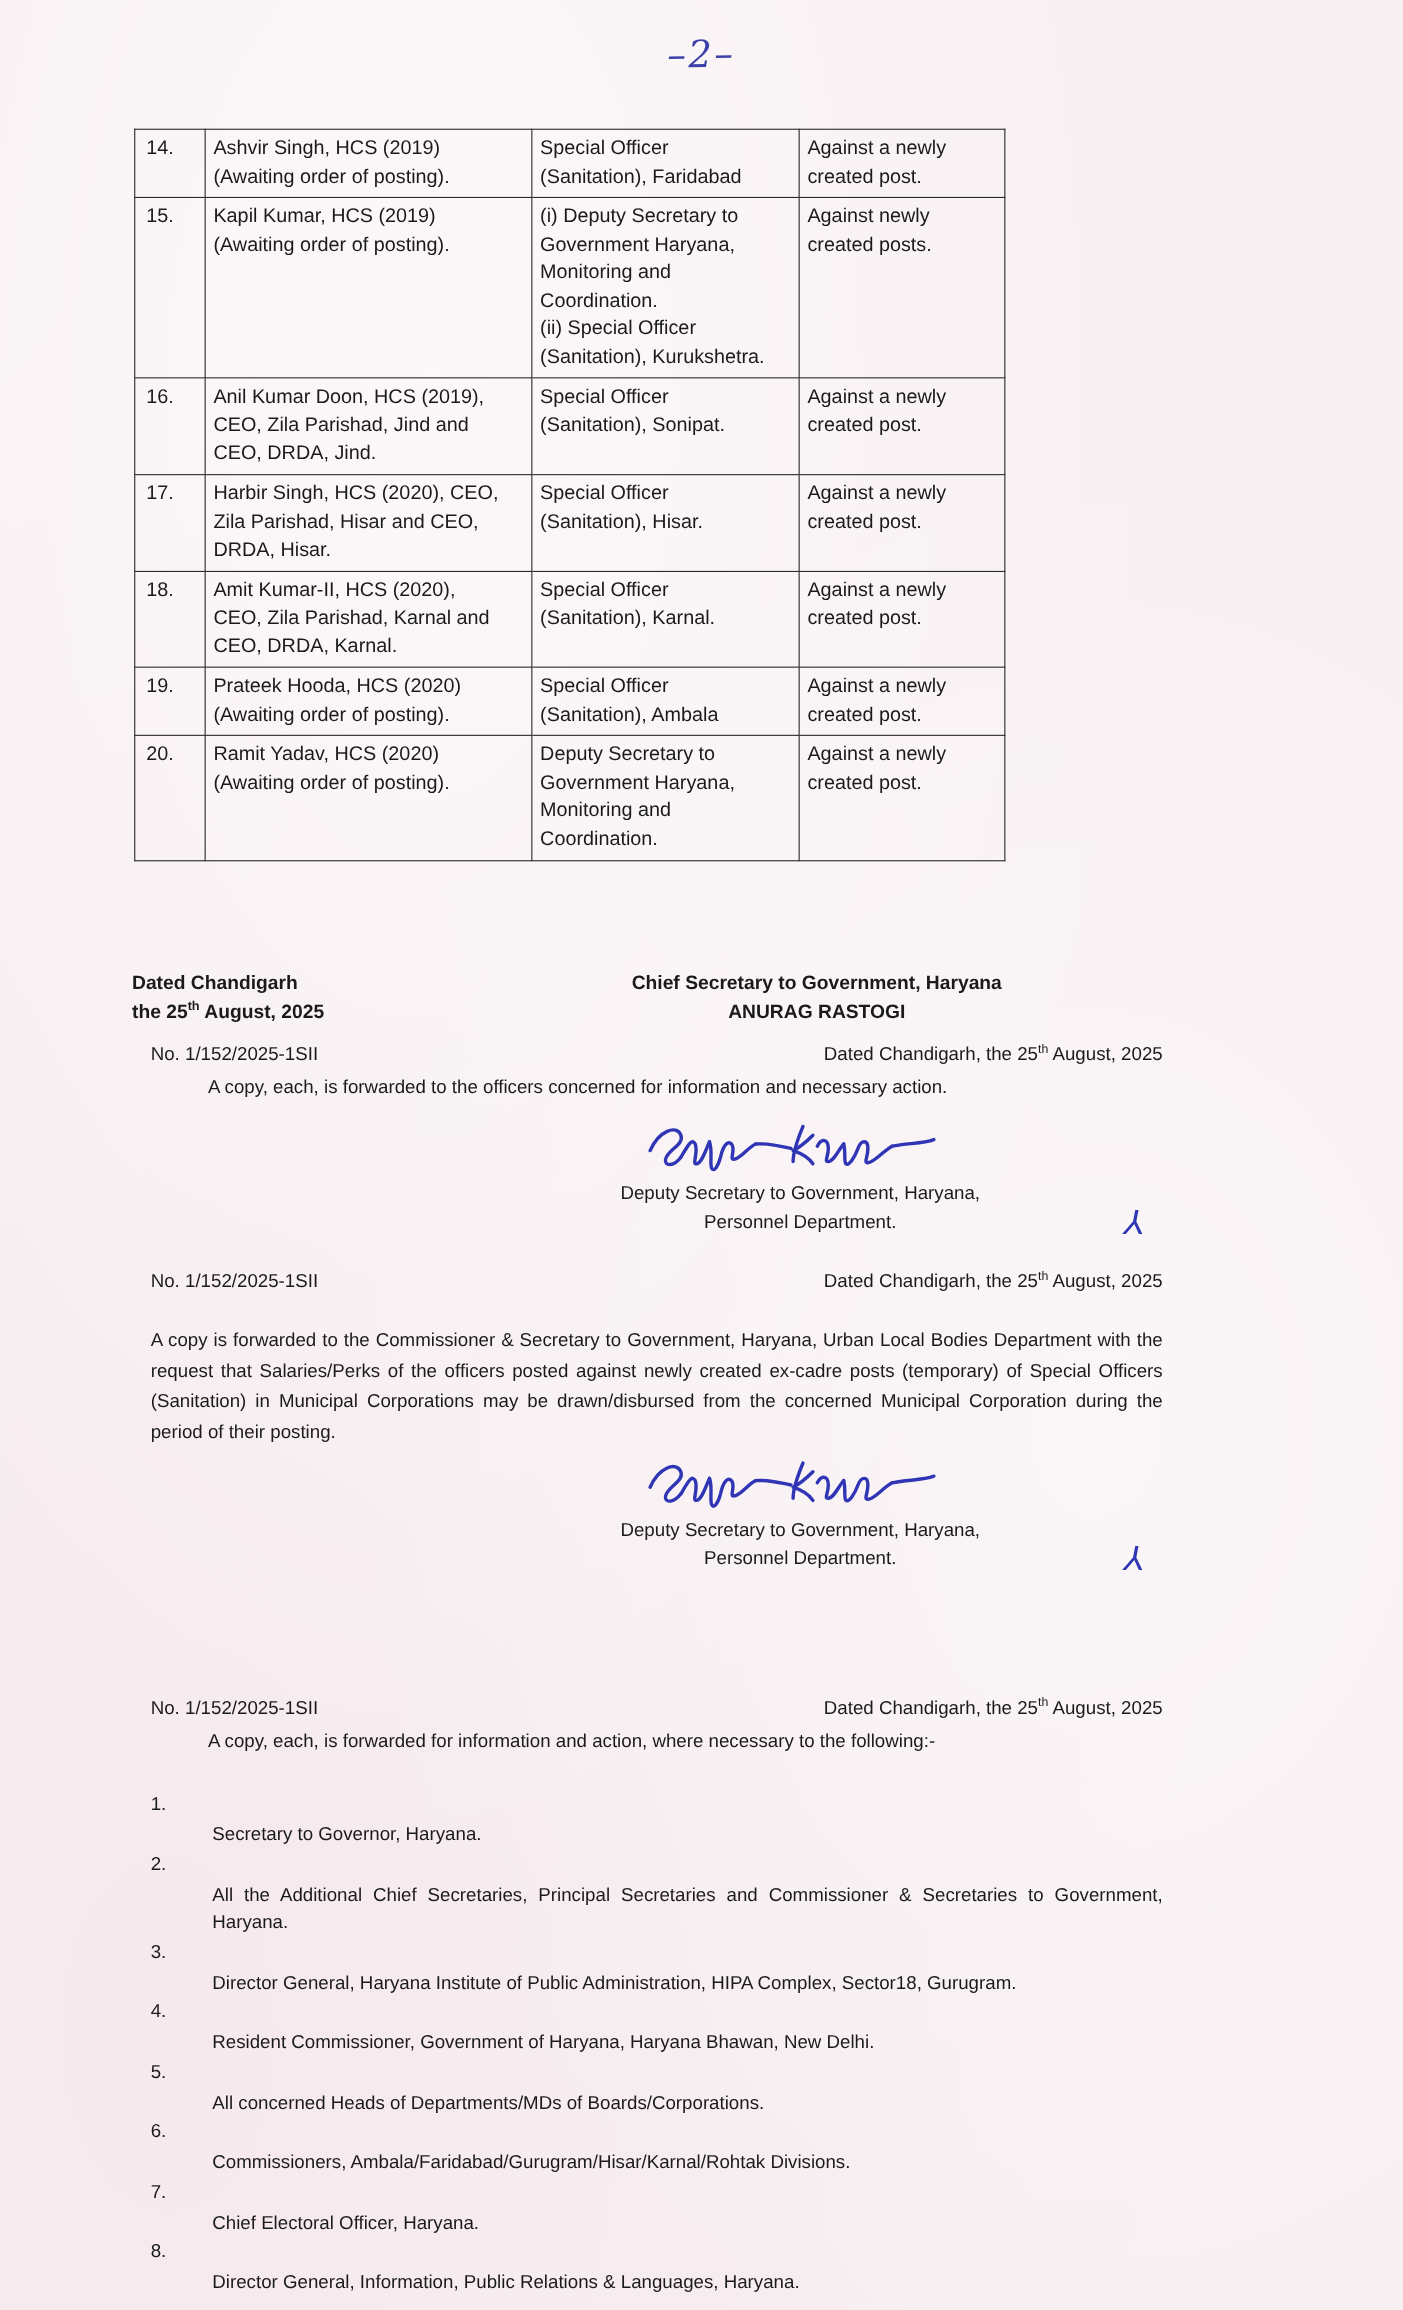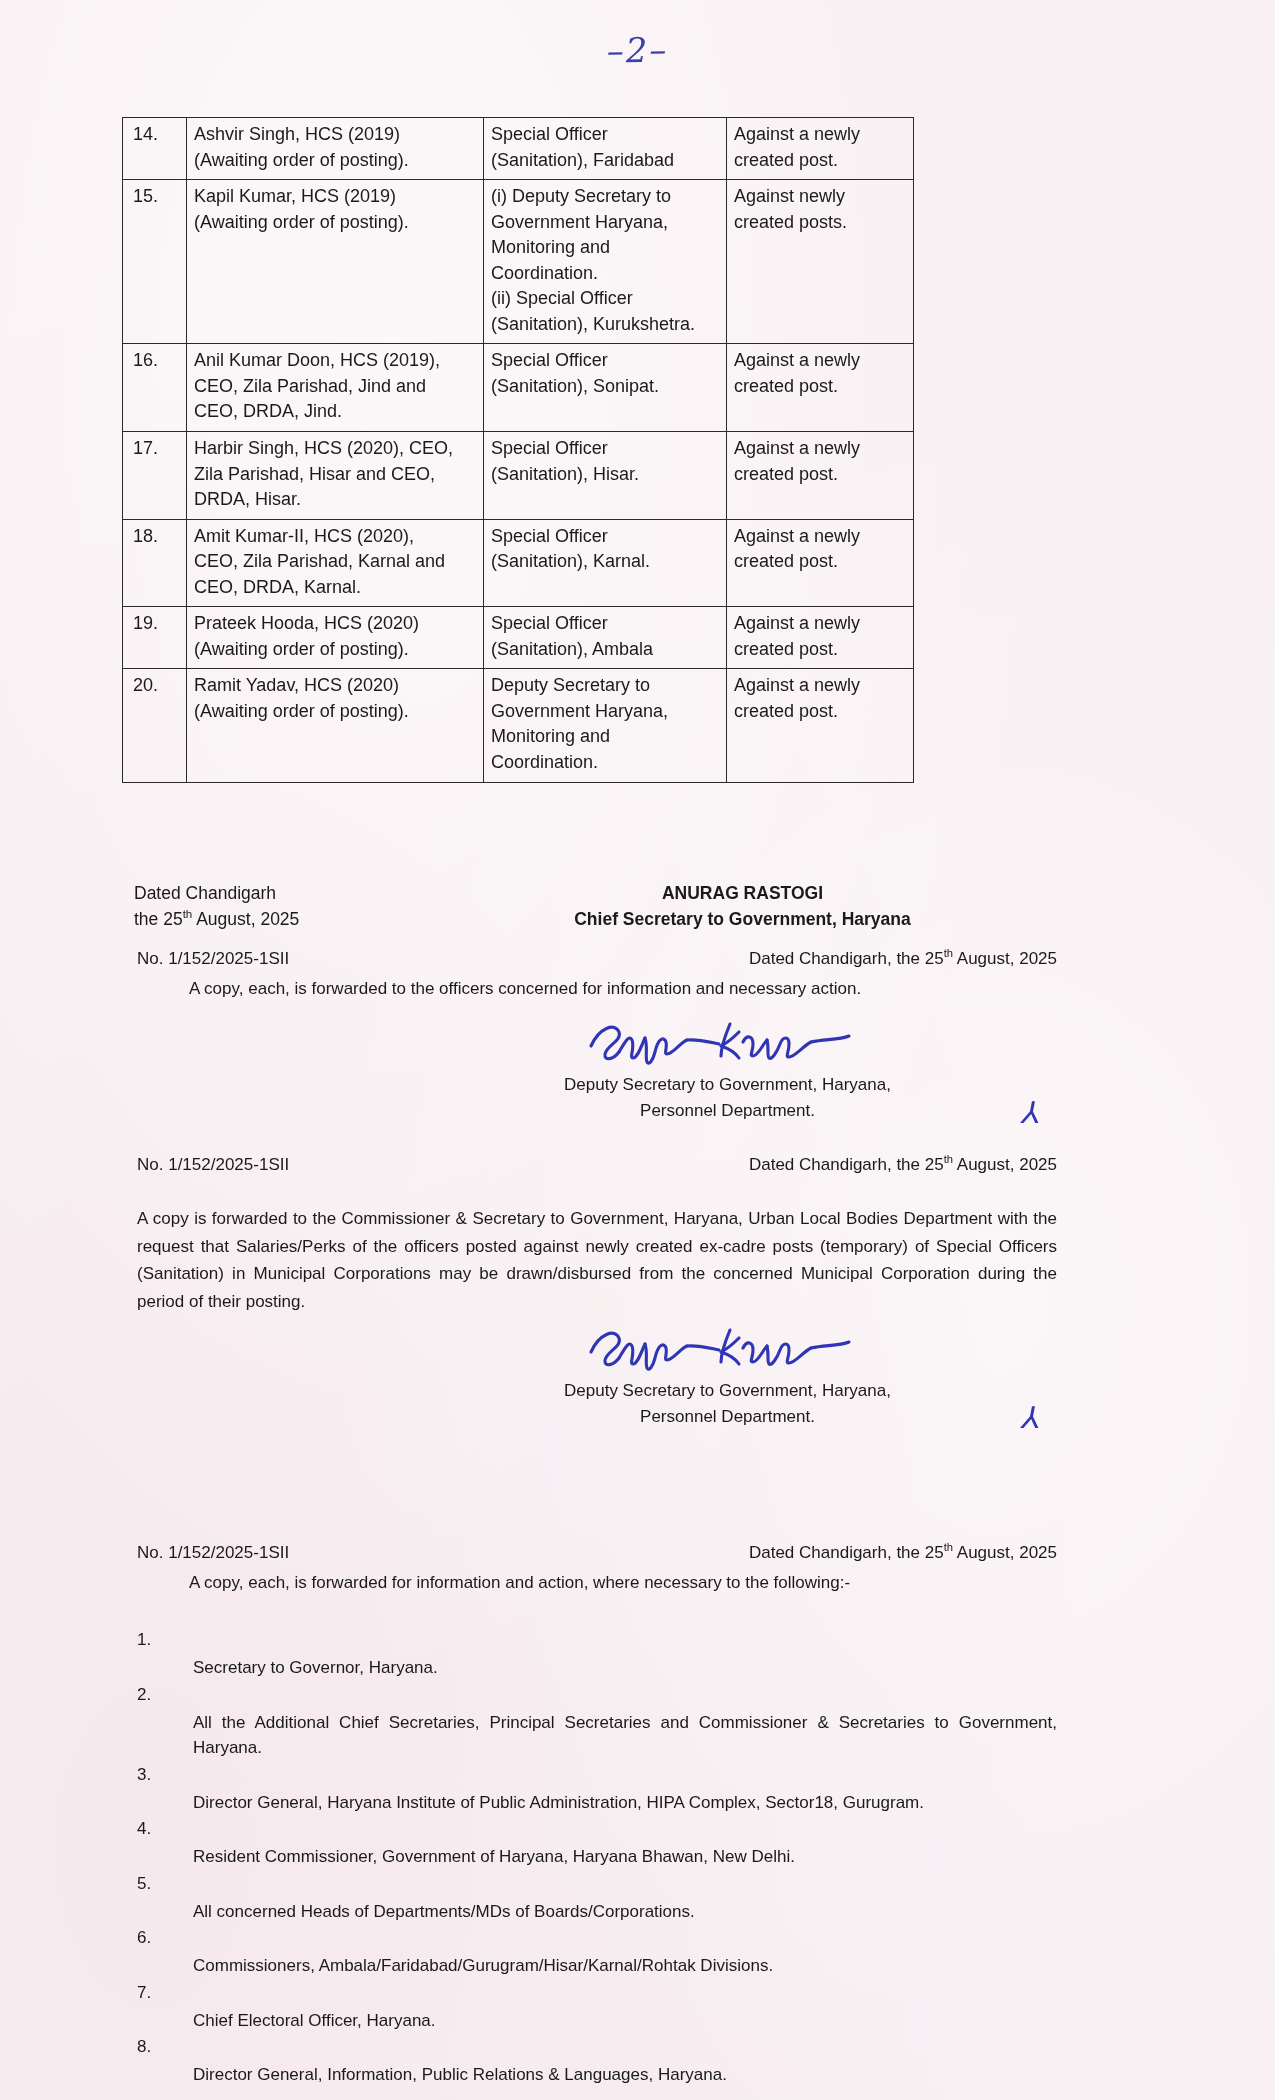--- a/index.html
+++ b/index.html
@@ -93,23 +93,23 @@
   .jn { display: block; text-align: center; }
 
   
   .block {
     position: absolute;
     font-size: 17px;
     line-height: 1.52;
   }
 
   .dated-left {
-    left: 134px;
+    left: 120px;
     top: 880px;
-    font-weight: normal;
+    font-weight: bold;
     font-size: 17.5px;
     line-height: 1.5;
   }
   .signatory-right {
     left: 430px;
     top: 880px;
     width: 625px;
     text-align: center;
     font-weight: bold;
     font-size: 17.5px;
@@ -351,22 +351,22 @@
 
     </tbody>
   </table>
 
   <div class="block dated-left">
     <div>Dated Chandigarh</div>
     <div><span>the 25</span><sup>th</sup><span> August, 2025</span></div>
   </div>
 
   <div class="block signatory-right">
+    <div>Chief Secretary to Government, Haryana</div>
     <div>ANURAG RASTOGI</div>
-    <div>Chief Secretary to Government, Haryana</div>
   </div>
 
   <div class="block memo-1">
     <div class="memo-line">
       <span>No. 1/152/2025-1SII</span>
       <span class="right"><span>Dated Chandigarh, the 25</span><sup>th</sup><span> August, 2025</span></span>
     </div>
     <div class="para"><span class="indent"></span><span>A copy, each, is forwarded to the officers concerned for information and necessary action.</span></div>
   </div>
 

